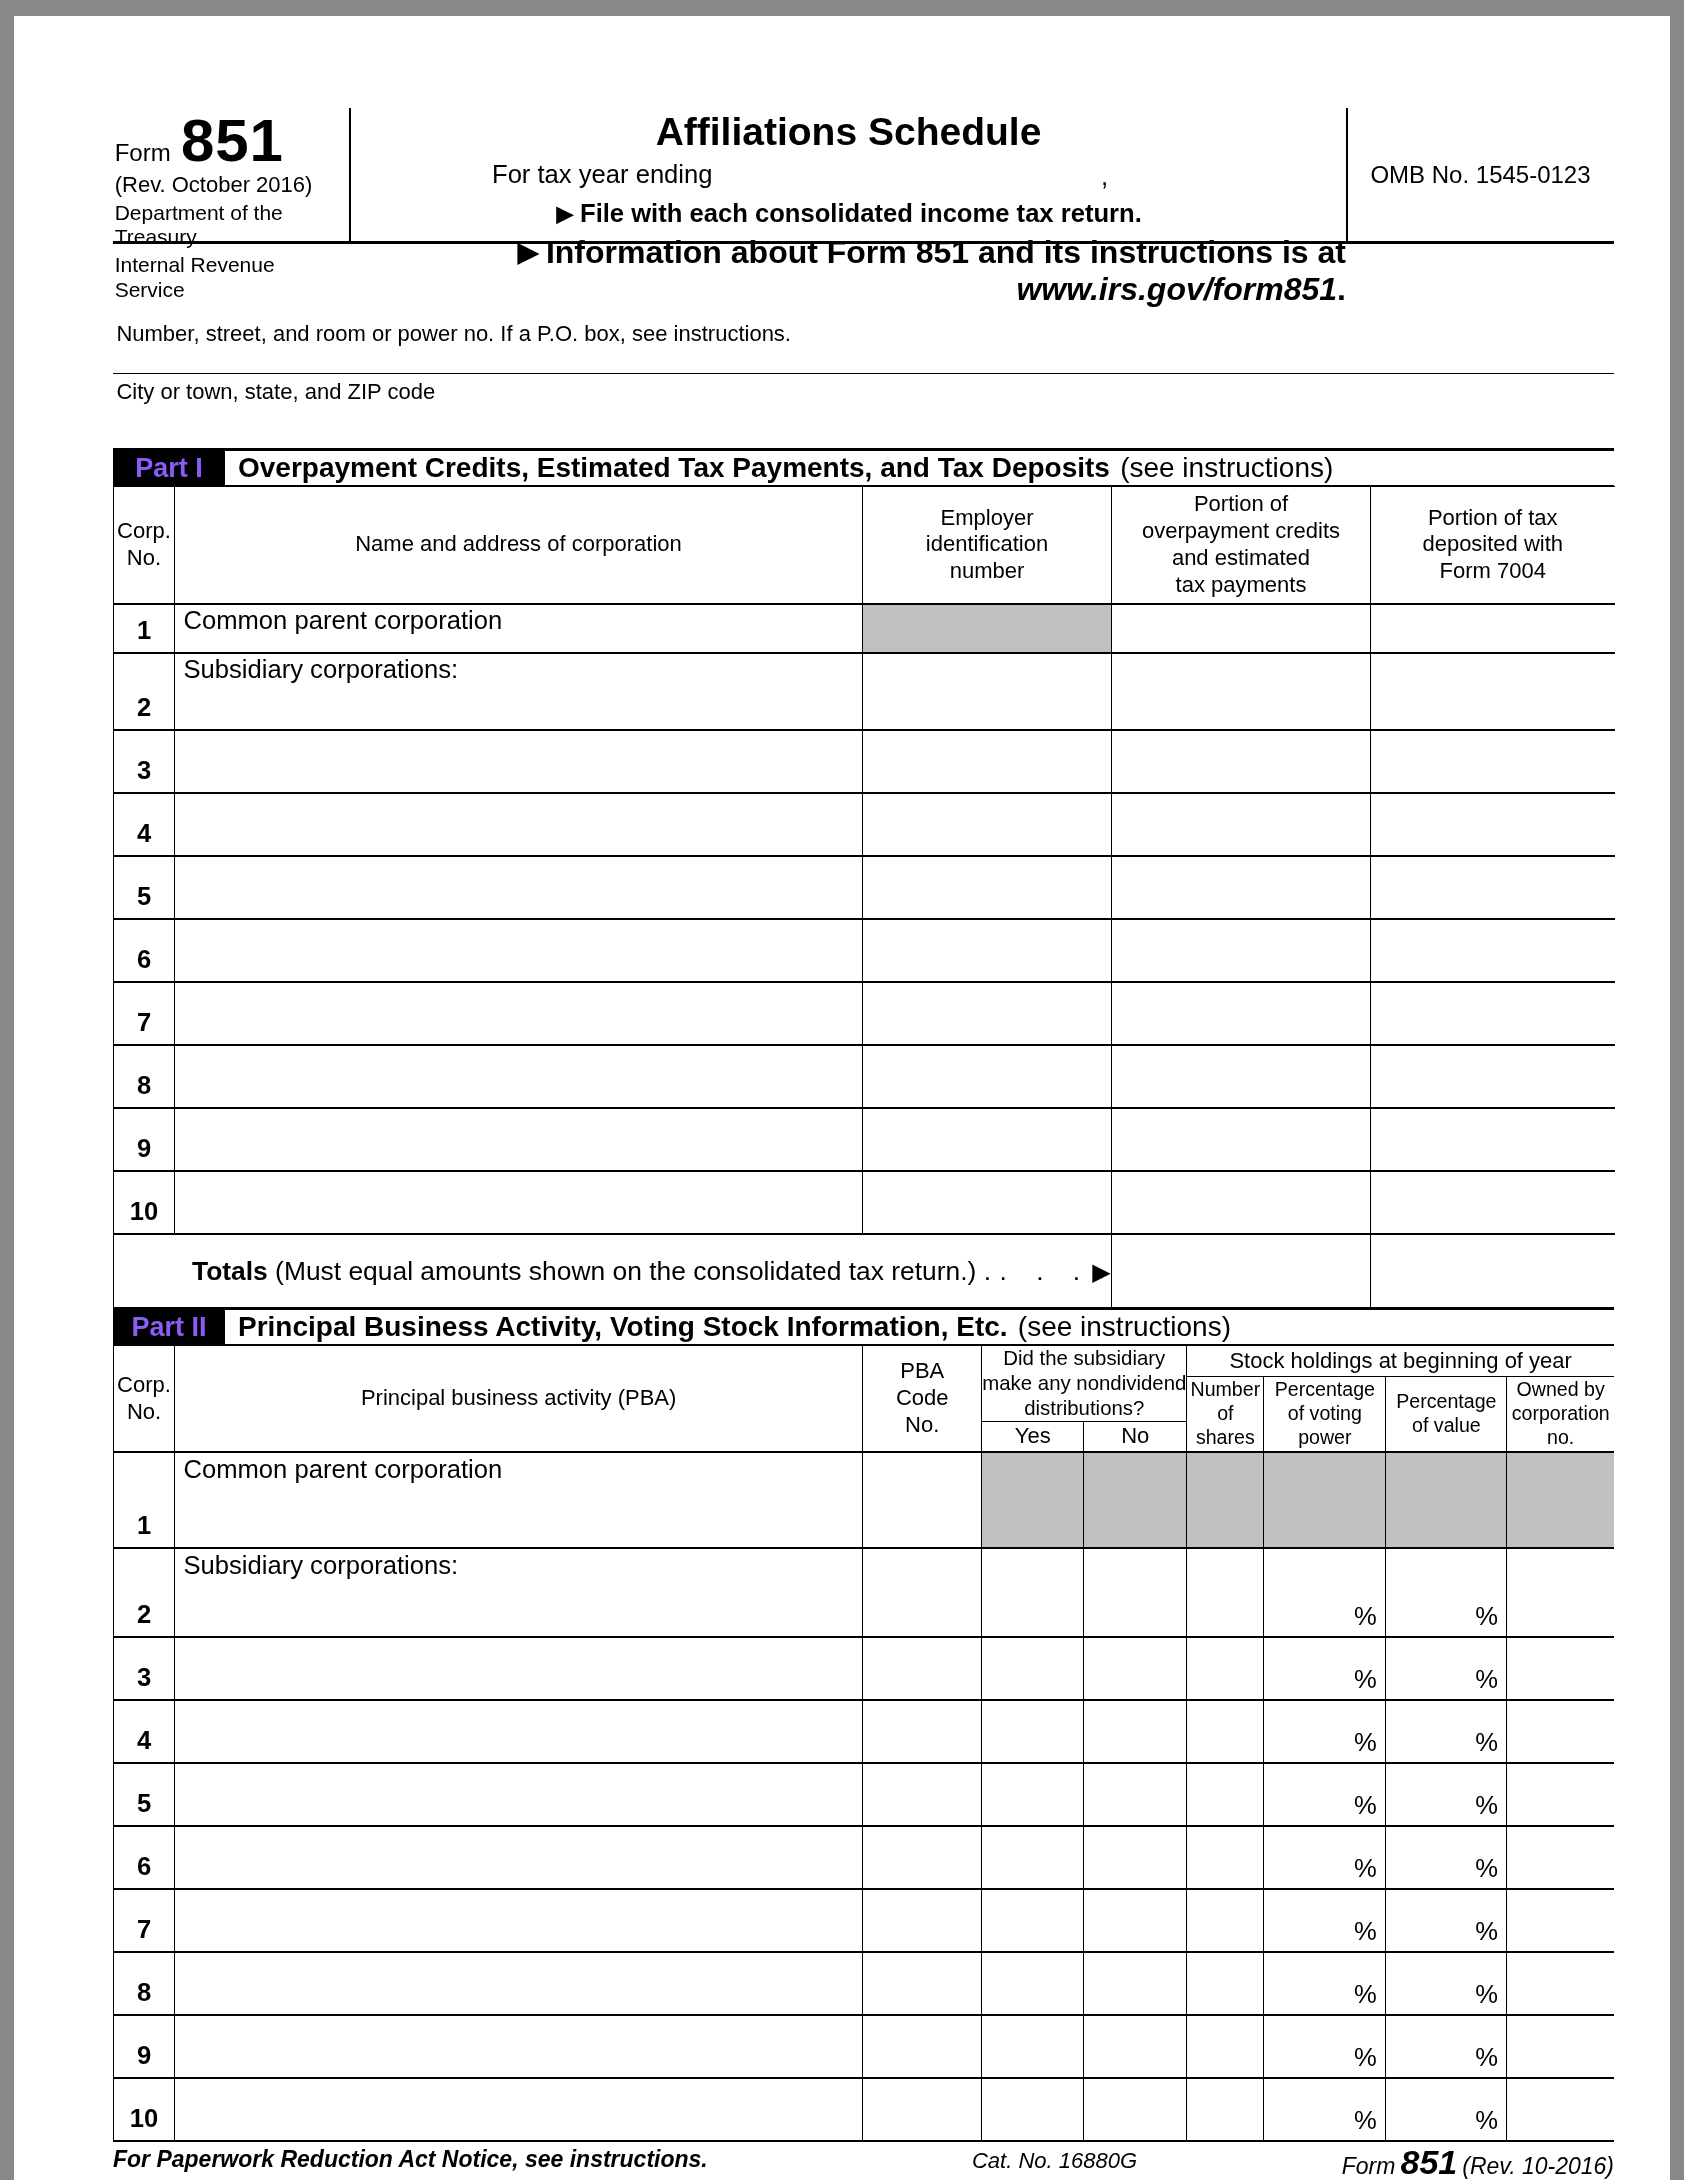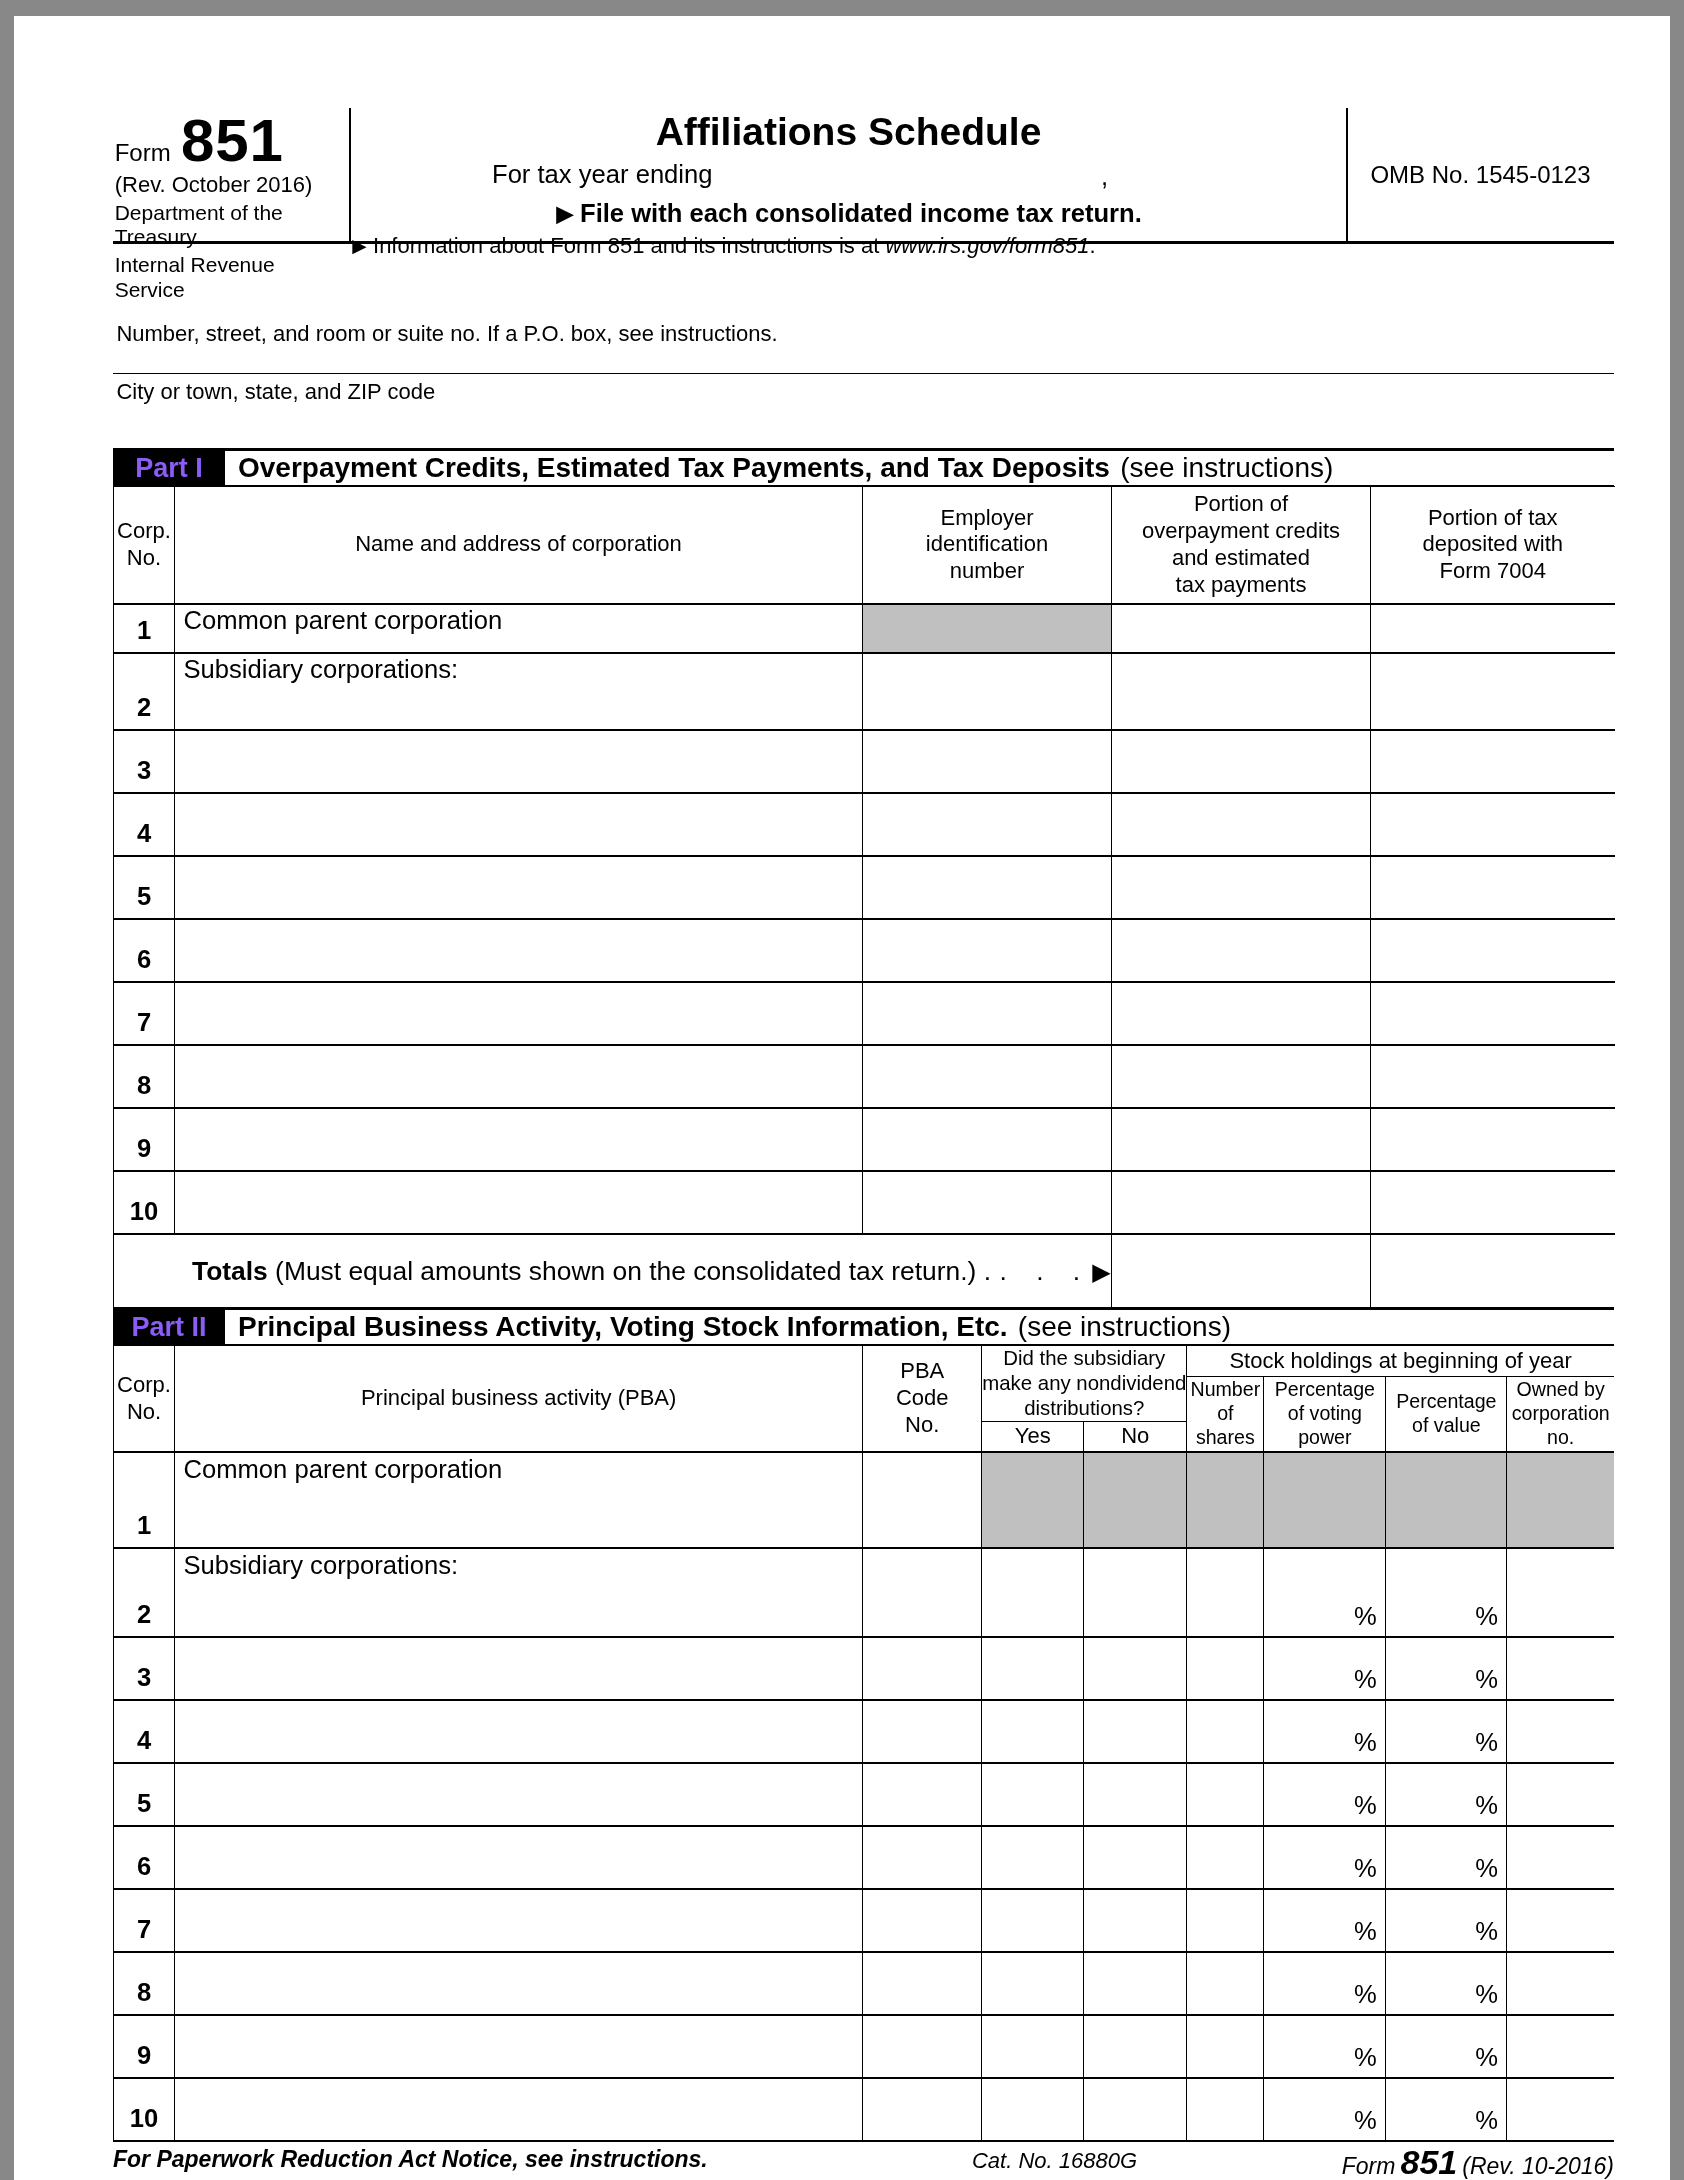--- a/index.html
+++ b/index.html
@@ -18,21 +18,21 @@
   .form-word { font-size:24px; }
   .form-num  { font-size:60px; font-weight:bold; line-height:0.92; letter-spacing:0.9px; }
   .rev-line  { font-size:22px; margin-top:3.4px; }
   .dept-line { font-size:21px; line-height:1.16; margin-top:3.4px; }
   .hdr-center { position:absolute; left:238px; top:0; width:997px; height:100%;
                 border-right:2.6px solid #000; }
   .doc-title { text-align:center; font-size:39px; font-weight:bold; padding-top:1.7px; }
   .taxyear { position:relative; font-size:25.6px; margin-top:6.8px; padding-left:141px; height:31px; }
   .taxyear .comma { position:absolute; left:750px; bottom:0; }
   .fileline { text-align:center; font-size:25.6px; font-weight:bold; margin-top:6.8px; }
-  .infoline { text-align:left; font-size:22px; font-weight:normal; margin-top:4.3px; }
+  .infoline { text-align:right; font-size:32px; font-weight:bold; margin-top:4.3px; }
   .bullet { display:inline-block; transform:scale(0.85); margin-right:5.1px; }
   .url { font-style:italic; }
   .hdr-right { position:absolute; left:1234px; top:0; width:267px; height:100%;
                display:flex; align-items:center; justify-content:center; font-size:24px; }
   
   .idrow { position:absolute; left:99px; width:1501px; }
   .idrow .lab { position:absolute; left:3.4px; top:5.1px; font-size:22px; }
   #idrow1 { top:228px; height:72px; border-bottom:1.7px solid #000; }
   #idrow1 .ein { position:absolute; left:1111px; top:0; width:390px; height:100%;
                  border-left:1.7px solid #000; padding:5.1px 0 0 8.5px; font-size:22px; font-weight:bold; }
@@ -103,21 +103,21 @@
       </div>
       <div class="fileline"><span class="bullet">▶</span><span>File with each consolidated income tax return.</span></div>
       <div class="infoline"><span class="bullet">▶</span><span>Information about Form 851 and its instructions is at </span><span class="url">www.irs.gov/form851</span><span>.</span></div>
     </div>
     <div class="hdr-right">
       <span>OMB No. 1545-0123</span>
     </div>
   </div>
 
   <div class="idrow" id="idrow2">
-    <div class="lab">Number, street, and room or suite no. If a P.O. box, see instructions.</div>
+    <div class="lab">Number, street, and room or power no. If a P.O. box, see instructions.</div>
   </div>
   <div class="idrow" id="idrow3">
     <div class="lab">City or town, state, and ZIP code</div>
   </div>
 
   <div class="partbar" id="p1bar">
     <div class="ptab">Part I</div>
     <div class="ptitle">
         <span class="t">Overpayment Credits, Estimated Tax Payments, and Tax Deposits</span>
         <span>(see instructions)</span>

